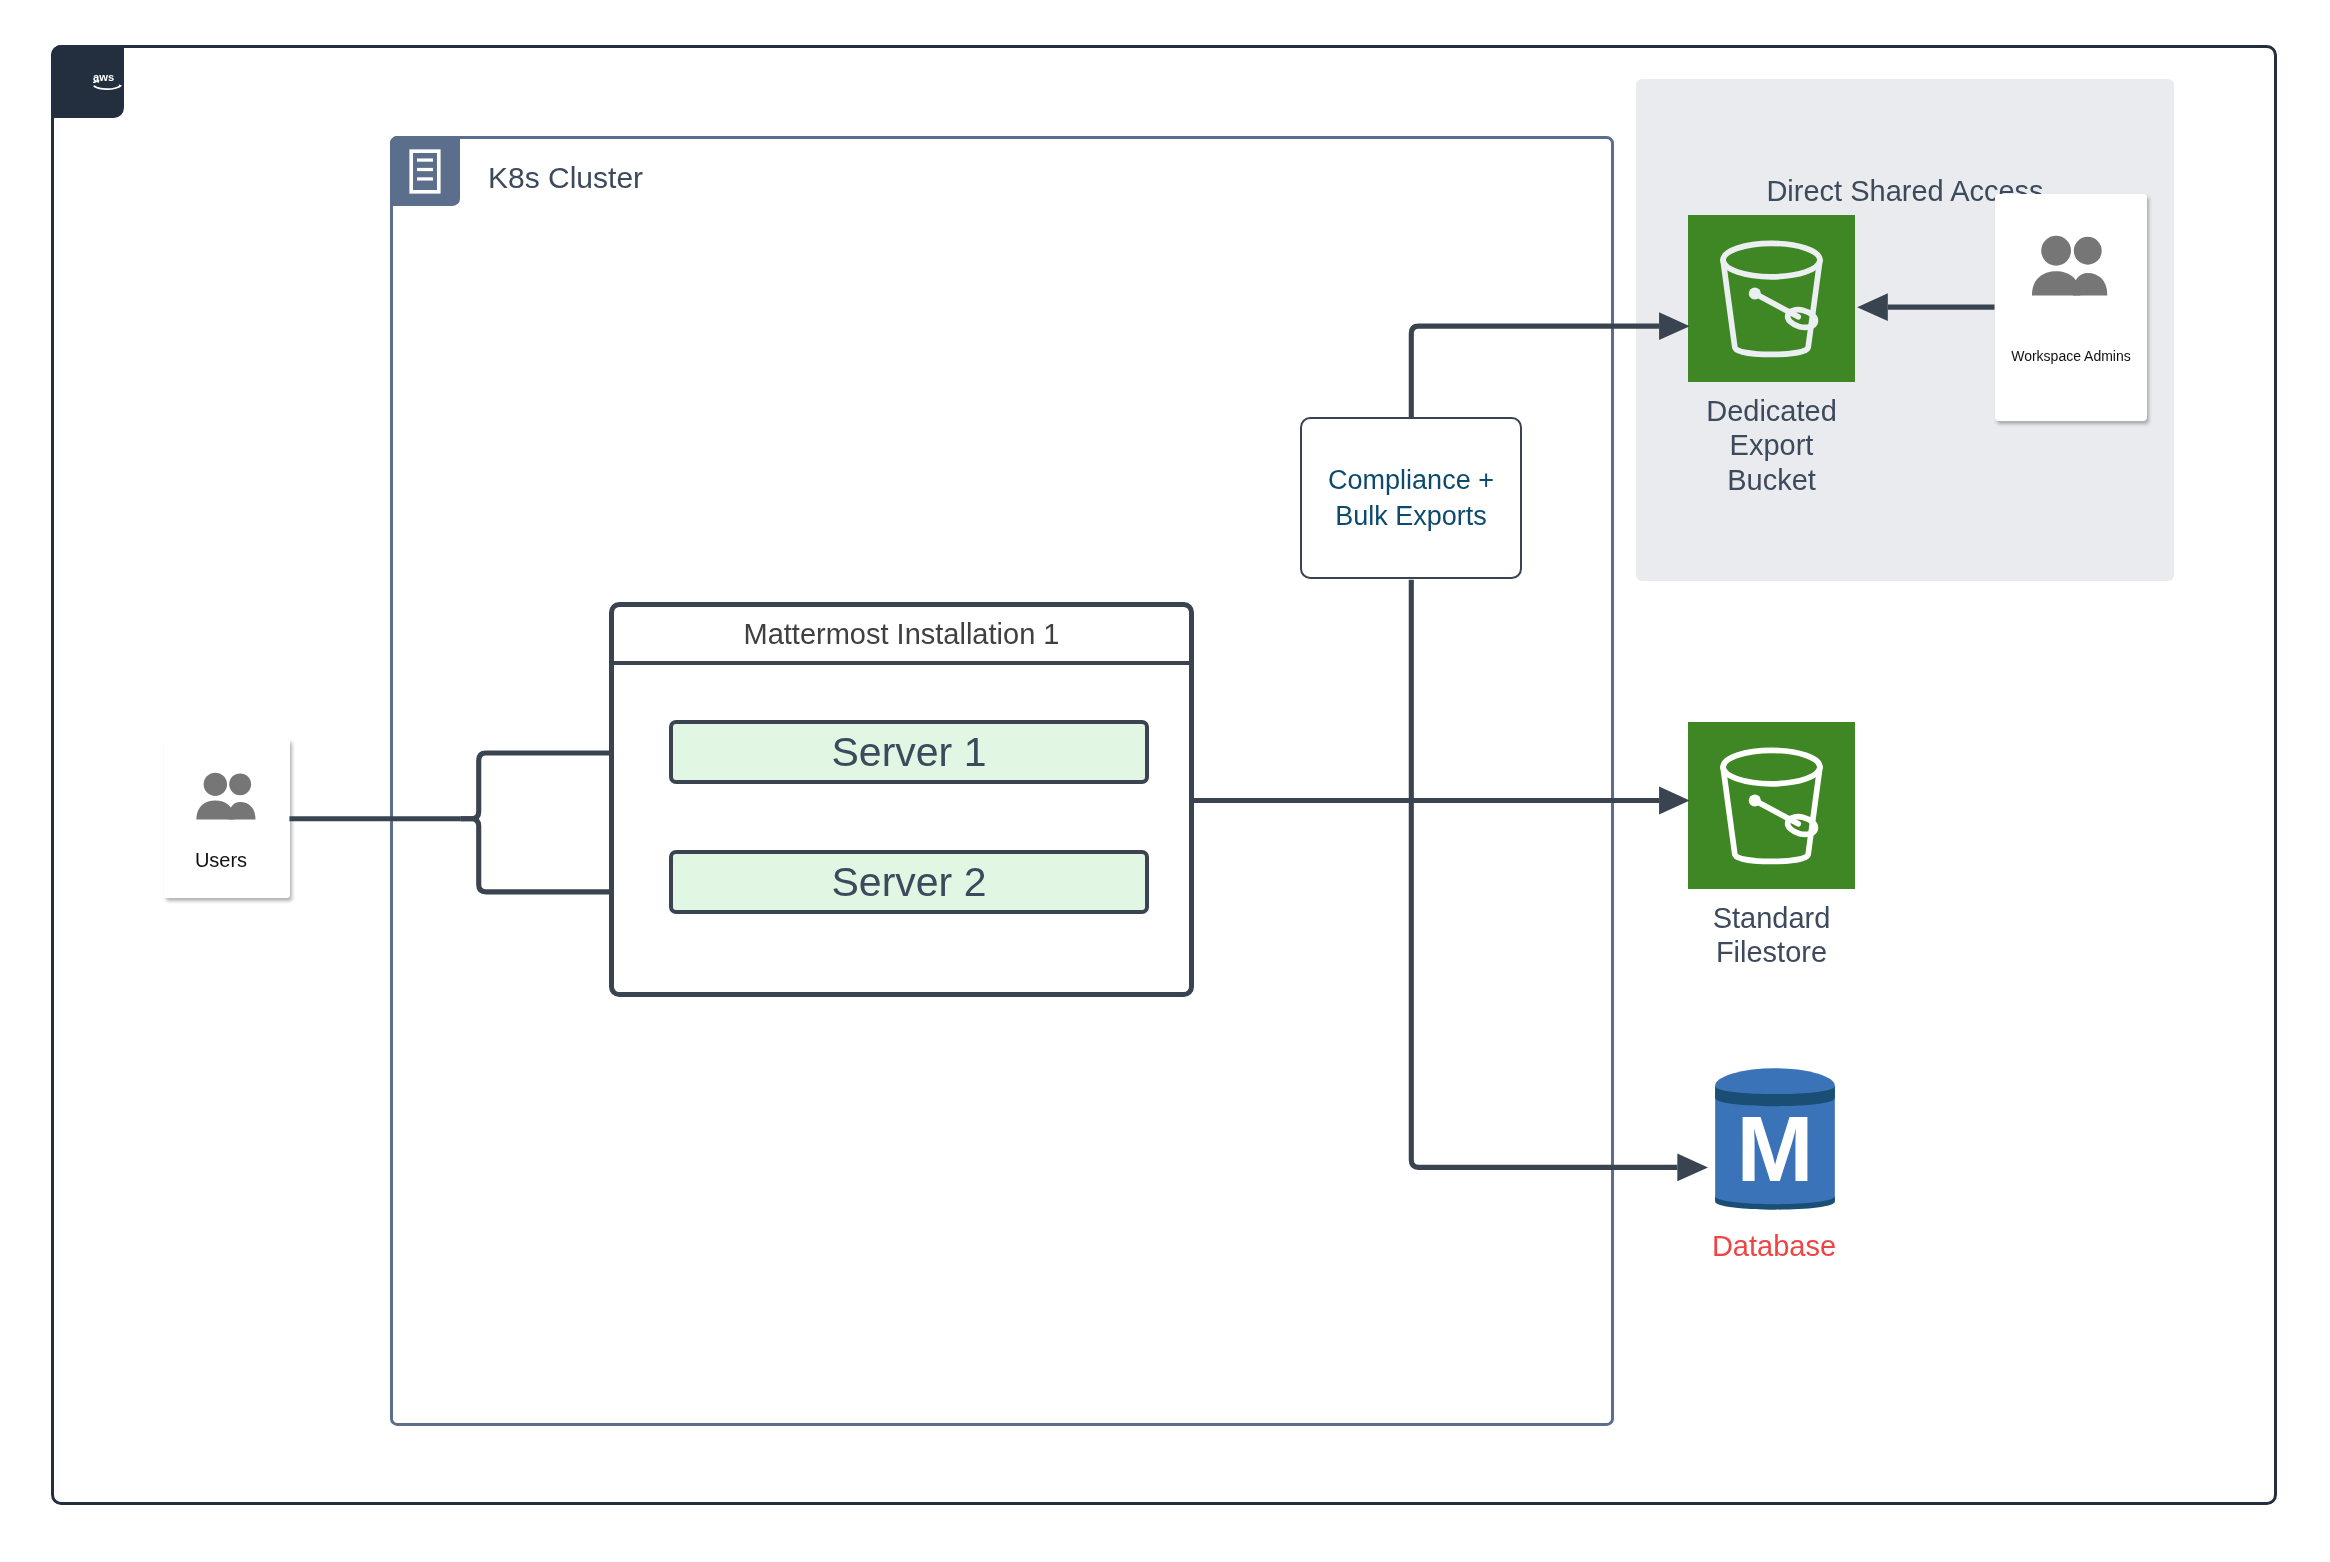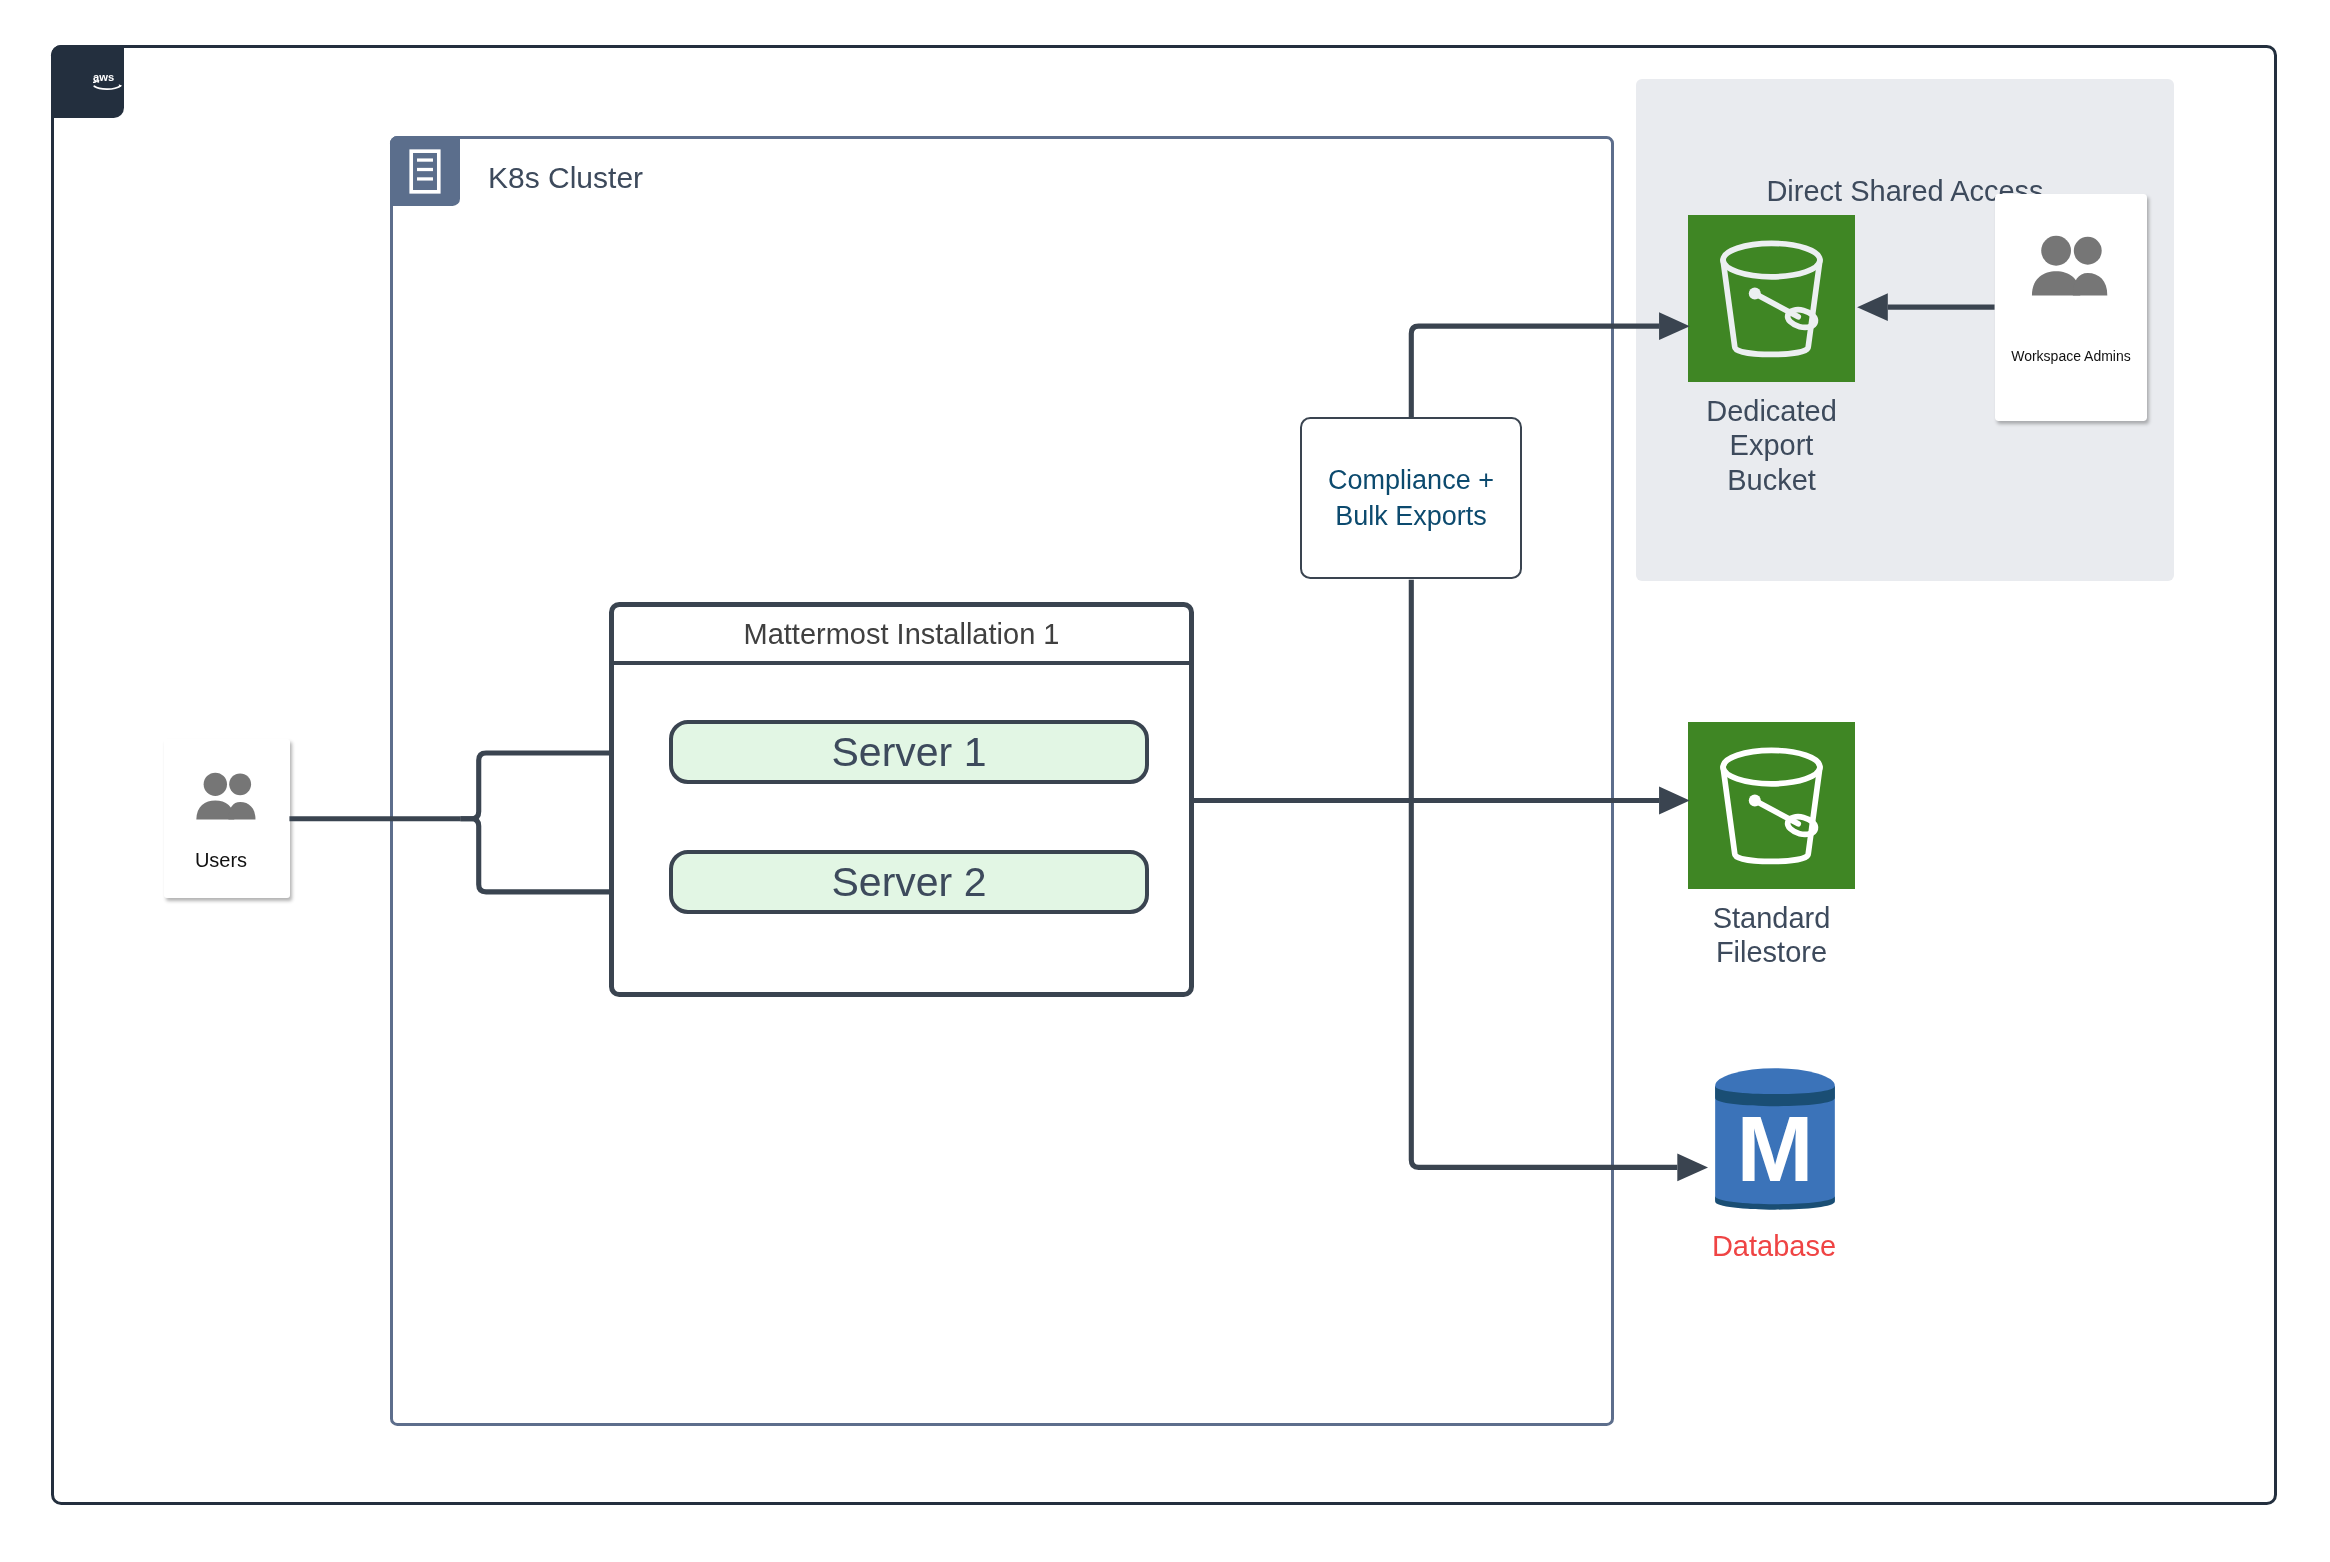--- a/index.html
+++ b/index.html
@@ -110,21 +110,21 @@
     font-size: 29px;
     color: #404040;
   }
   .server-box {
     position: absolute;
     left: 55px;
     width: 480px;
     height: 64px;
     background: #E2F6E4;
     border: 4.4px solid #3A4450;
-    border-radius: 19px;
+    border-radius: 7px;
     box-sizing: border-box;
     display: flex;
     align-items: center;
     justify-content: center;
   }
   .server-box span {
     font-size: 41px;
     color: #3D4A5C;
   }
   .server-1 { top: 113px; }

